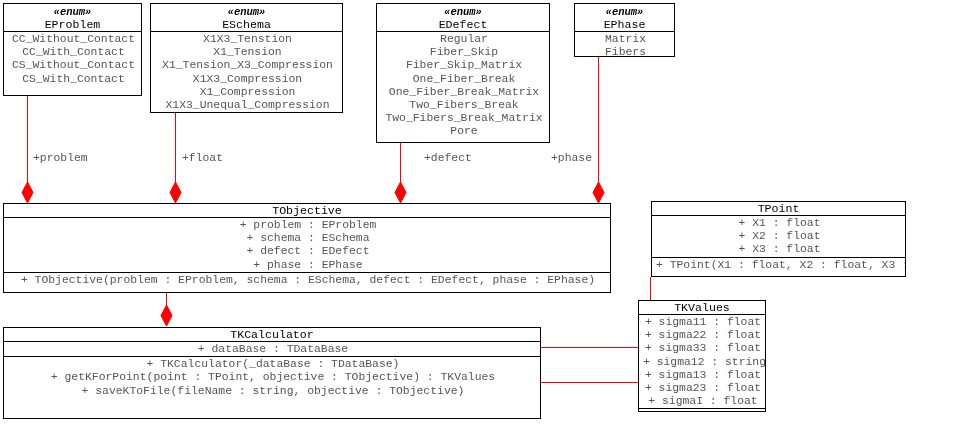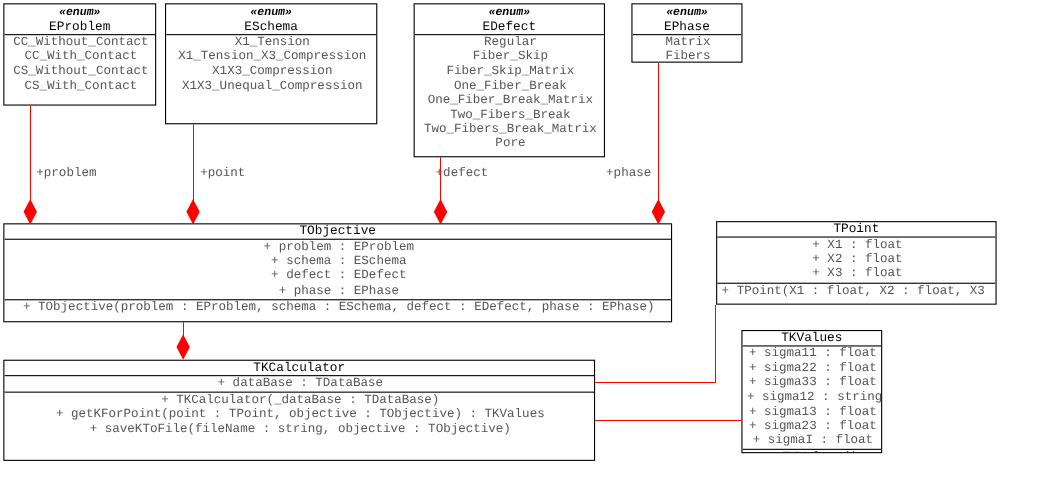--- a/index.html
+++ b/index.html
@@ -55,22 +55,22 @@
       <path d="M650.5 277 L650.5 347.5 L506 347.5"></path>
       <polygon points="486,347.5 496.5,342 507,347.5 496.5,353" shape-rendering="auto"></polygon>
     </g>
     <g>
       <line x1="674" y1="382.5" x2="506" y2="382.5"></line>
       <polygon points="486,382.5 496.5,377 507,382.5 496.5,388" shape-rendering="auto"></polygon>
     </g>
   </svg>
 
   <div class="rel-label" style="left:33px;top:152px">+problem</div>
-  <div class="rel-label" style="left:182px;top:152px">+point</div>
-  <div class="rel-label" style="left:396px;top:152px">+defect</div>
+  <div class="rel-label" style="left:182px;top:152px">+float</div>
+  <div class="rel-label" style="left:424px;top:152px">+defect</div>
   <div class="rel-label" style="left:551px;top:152px">+phase</div>
 
   <div class="uml-box enum" style="left:3px;top:3px;width:139px;height:93px">
     <div class="hdr">
       <div class="stereo">«enum»</div>
       <div class="cname">EProblem</div>
     </div>
     <div class="members">
         <div class="mrow">CC_Without_Contact</div>
         <div class="mrow">CC_With_Contact</div>
@@ -78,23 +78,25 @@
         <div class="mrow">CS_With_Contact</div>
       </div>
   </div>
 
   <div class="uml-box enum" style="left:150px;top:3px;width:193px;height:110px">
     <div class="hdr">
       <div class="stereo">«enum»</div>
       <div class="cname">ESchema</div>
     </div>
     <div class="members">
+        <div class="mrow">X1X3_Tenstion</div>
         <div class="mrow">X1_Tension</div>
         <div class="mrow">X1_Tension_X3_Compression</div>
         <div class="mrow">X1X3_Compression</div>
+        <div class="mrow">X1_Compression</div>
         <div class="mrow">X1X3_Unequal_Compression</div>
       </div>
   </div>
 
   <div class="uml-box enum" style="left:376px;top:3px;width:174px;height:140px">
     <div class="hdr">
       <div class="stereo">«enum»</div>
       <div class="cname">EDefect</div>
     </div>
     <div class="members">
@@ -156,21 +158,21 @@
     <div class="members attrs">
         <div class="mrow">+ dataBase : TDataBase</div>
       </div>
     <div class="members methods">
         <div class="mrow">+ TKCalculator(_dataBase : TDataBase)</div>
         <div class="mrow">+ getKForPoint(point : TPoint, objective : TObjective) : TKValues</div>
         <div class="mrow">+ saveKToFile(fileName : string, objective : TObjective)</div>
       </div>
   </div>
 
-  <div class="uml-box cls" style="left:674px;top:300px;width:128px;height:112px">
+  <div class="uml-box cls" style="left:638px;top:300px;width:128px;height:112px">
     <div class="hdr">
       <div class="cname">TKValues</div>
     </div>
     <div class="members attrs">
         <div class="mrow">+ sigma11 : float</div>
         <div class="mrow">+ sigma22 : float</div>
         <div class="mrow">+ sigma33 : float</div>
         <div class="mrow">+ sigma12 : string</div>
         <div class="mrow">+ sigma13 : float</div>
         <div class="mrow">+ sigma23 : float</div>

